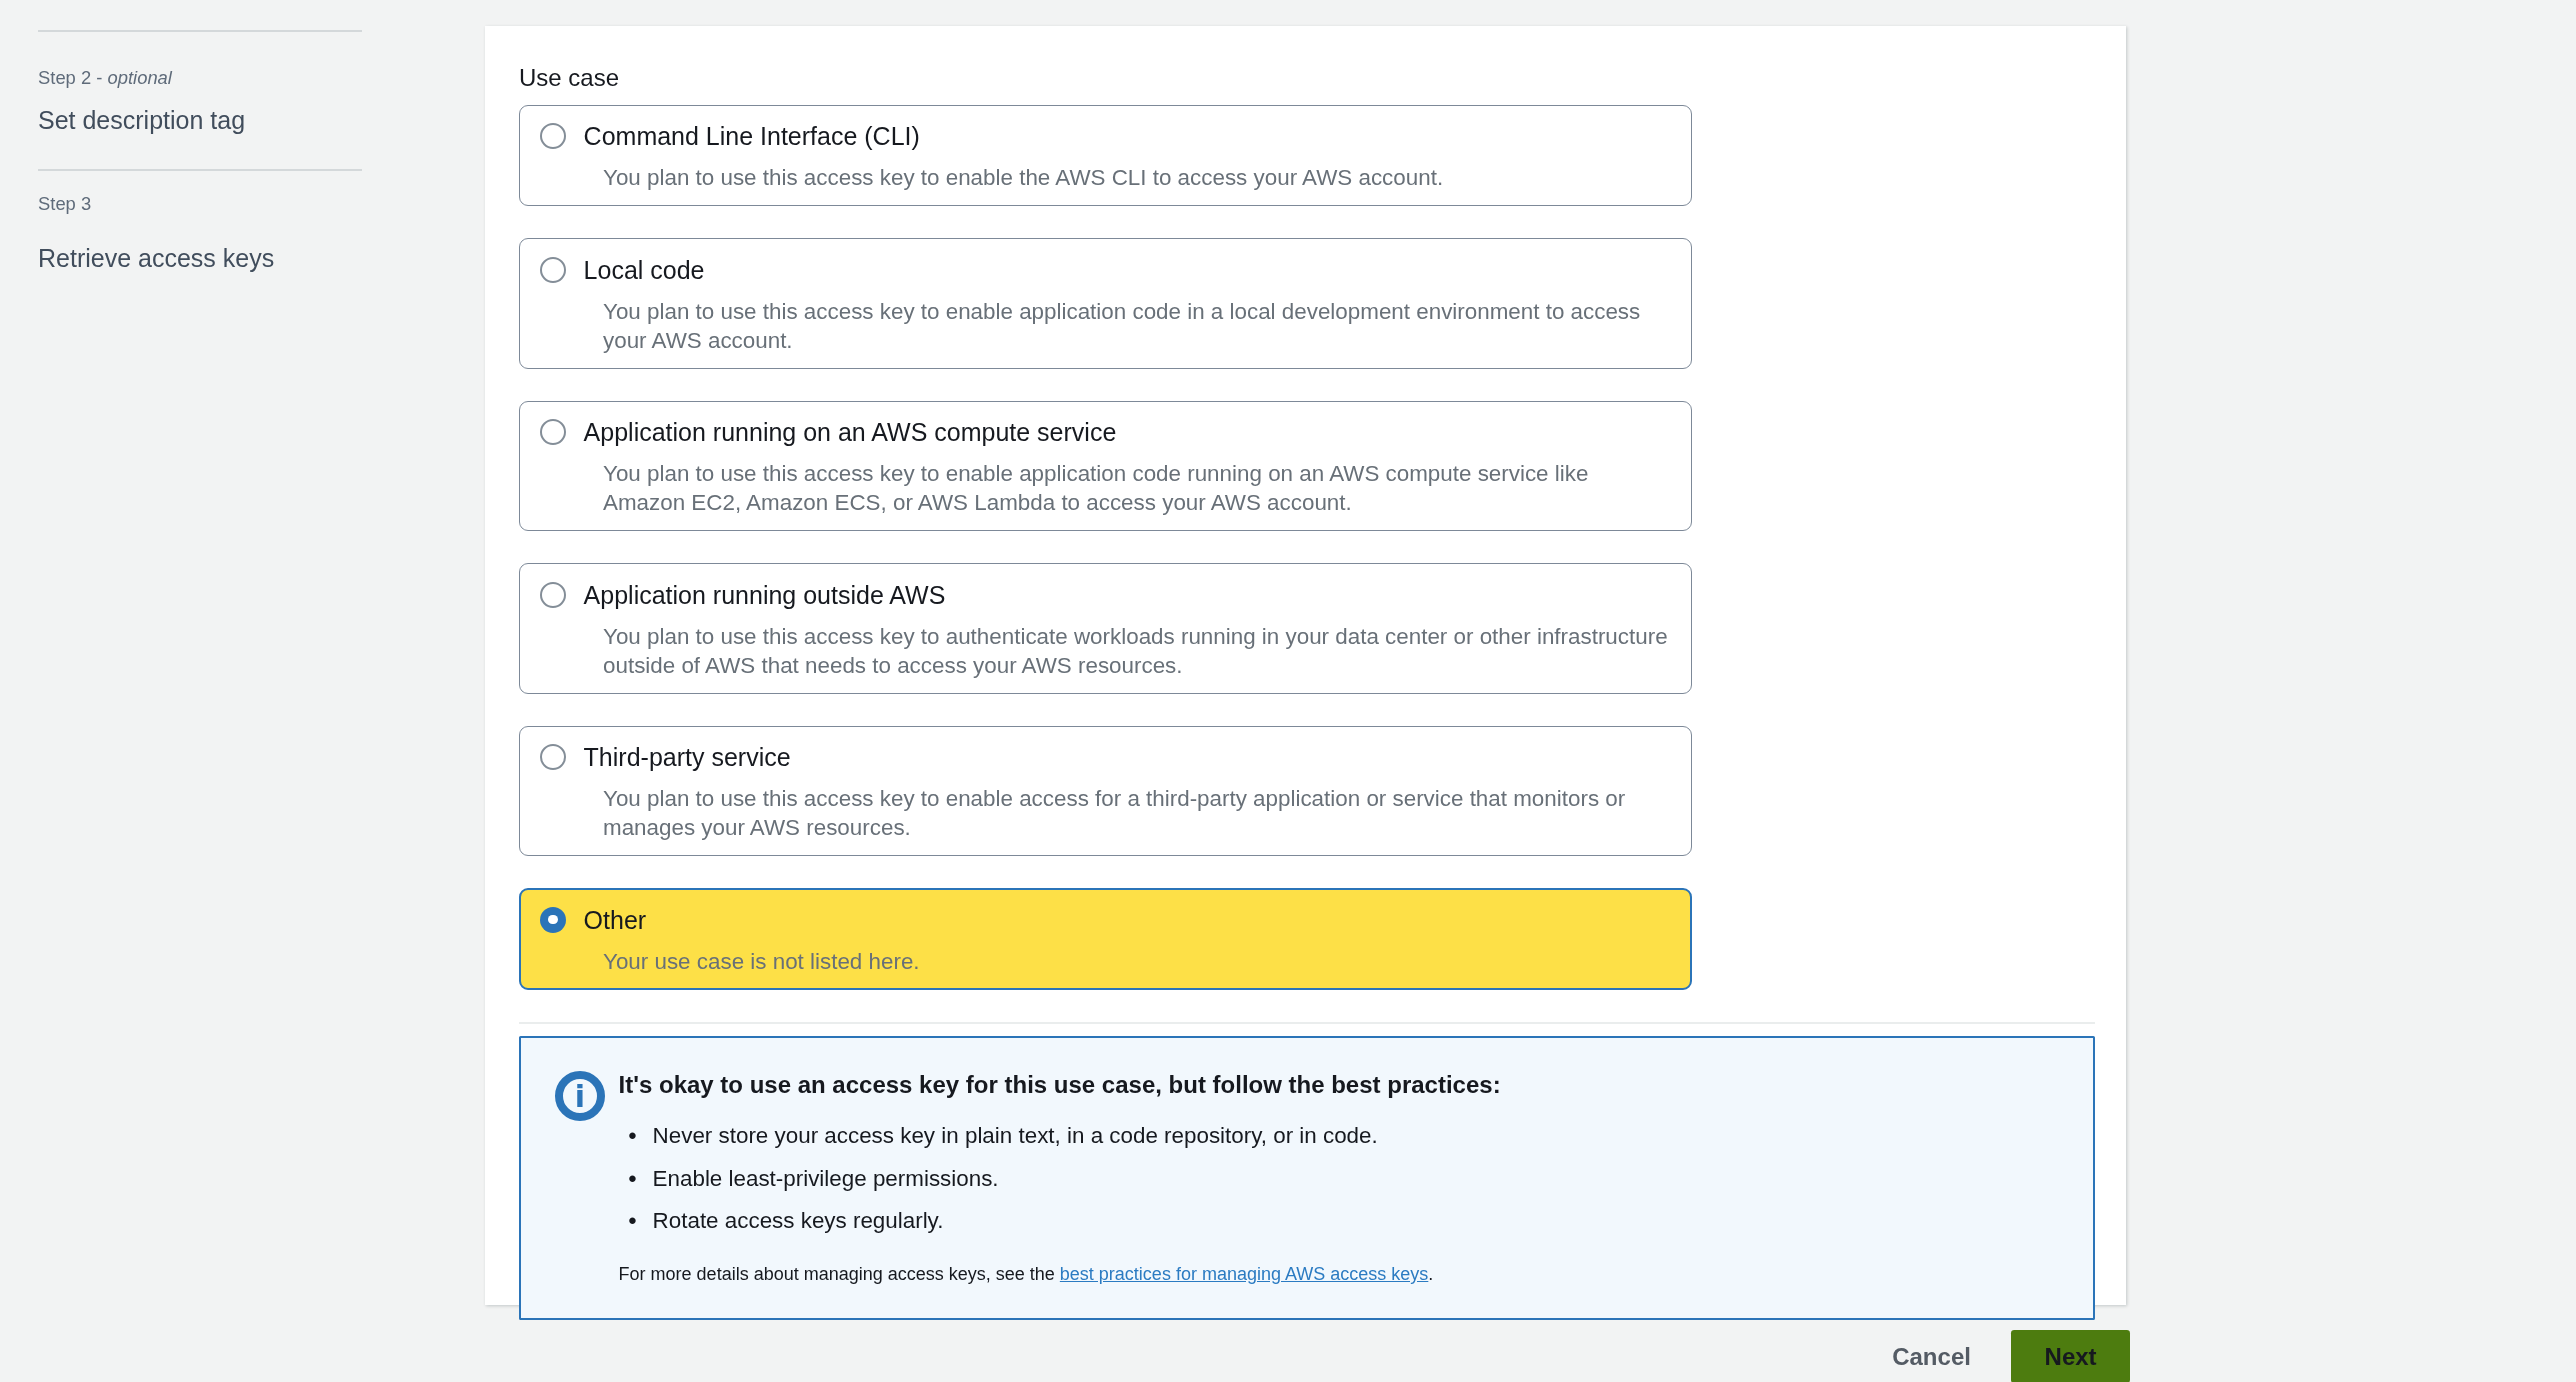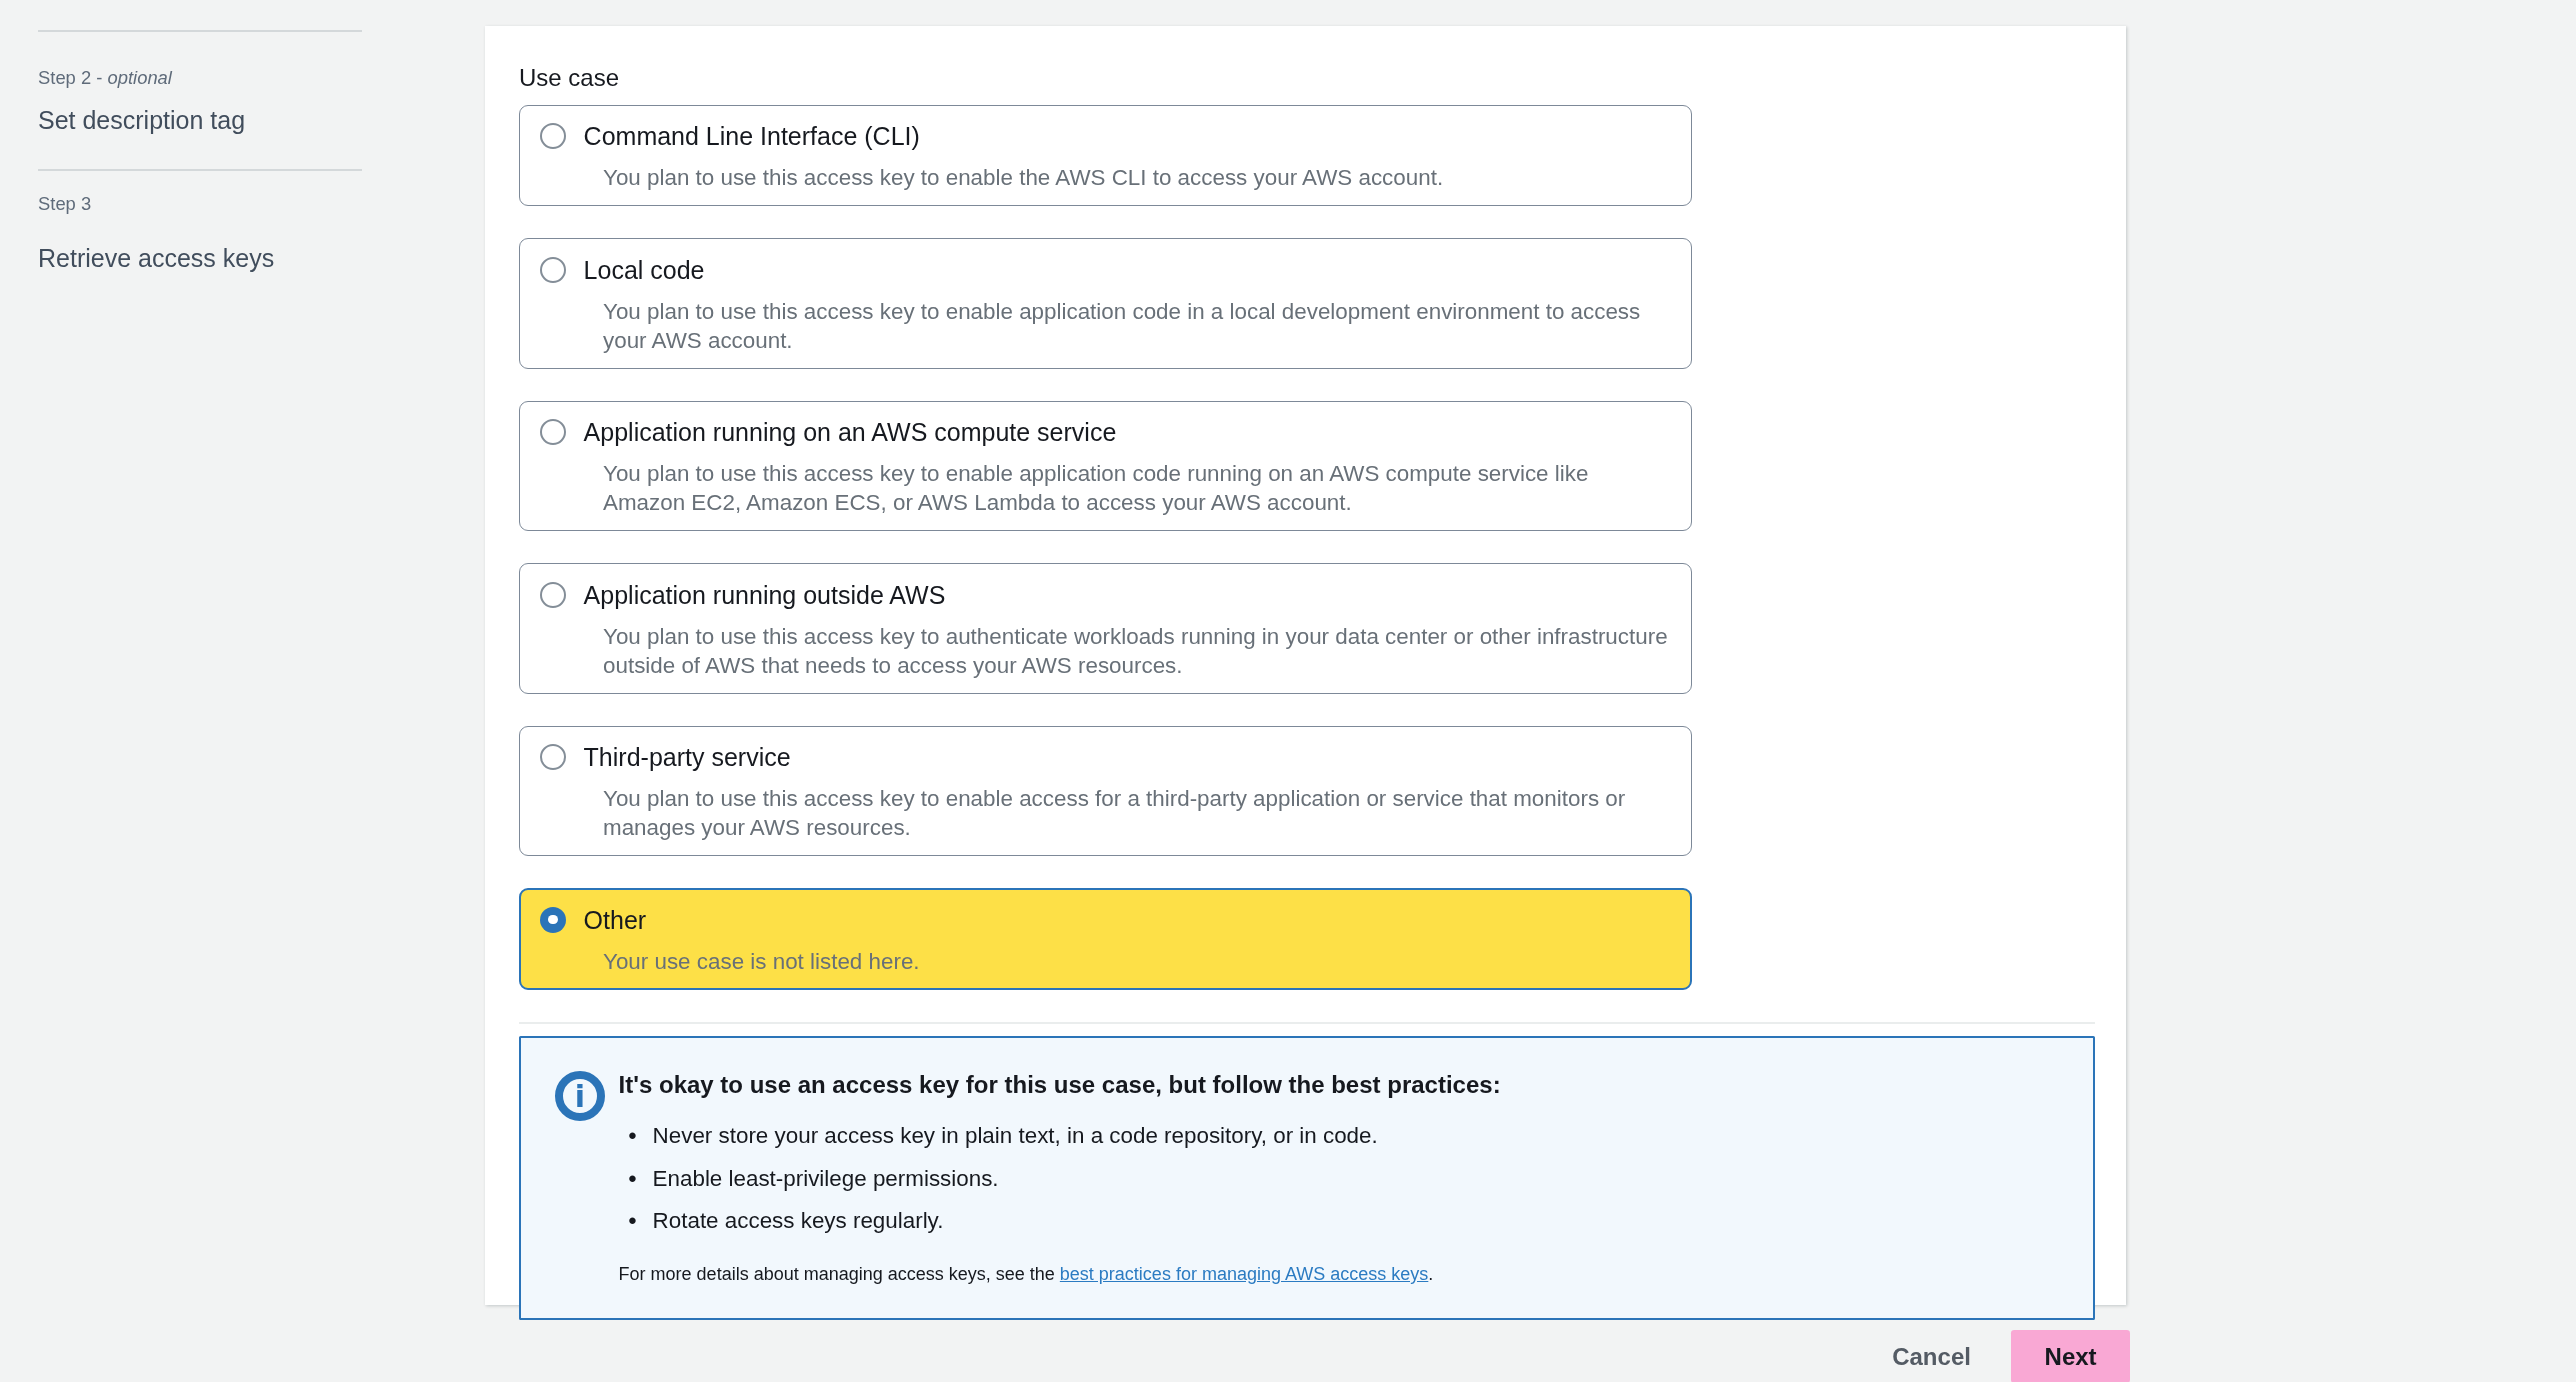--- a/index.html
+++ b/index.html
@@ -93,21 +93,21 @@
   
   .actions { position: absolute; left: 1881px; top: 1330px; display: flex; align-items: center; }
   .cancel-btn {
     background: none; border: none; cursor: pointer;
     font-family: "Liberation Sans", sans-serif;
     font-size: 24px; font-weight: bold; color: #545b64;
     padding: 9.6px 11.2px; margin-right: 29px;
   }
   .next-btn {
     width: 119px; height: 53px;
-    background: #f9a8d4; border: none; border-radius: 3.2px;
+    background: #4d7c0f; border: none; border-radius: 3.2px;
     font-family: "Liberation Sans", sans-serif;
     font-size: 24px; font-weight: bold; color: #16191f;
     cursor: pointer;
   }
 </style>
 </head>
 <body>
 
 <nav class="sidebar">
   <div class="side-divider" style="top:30px"></div>

